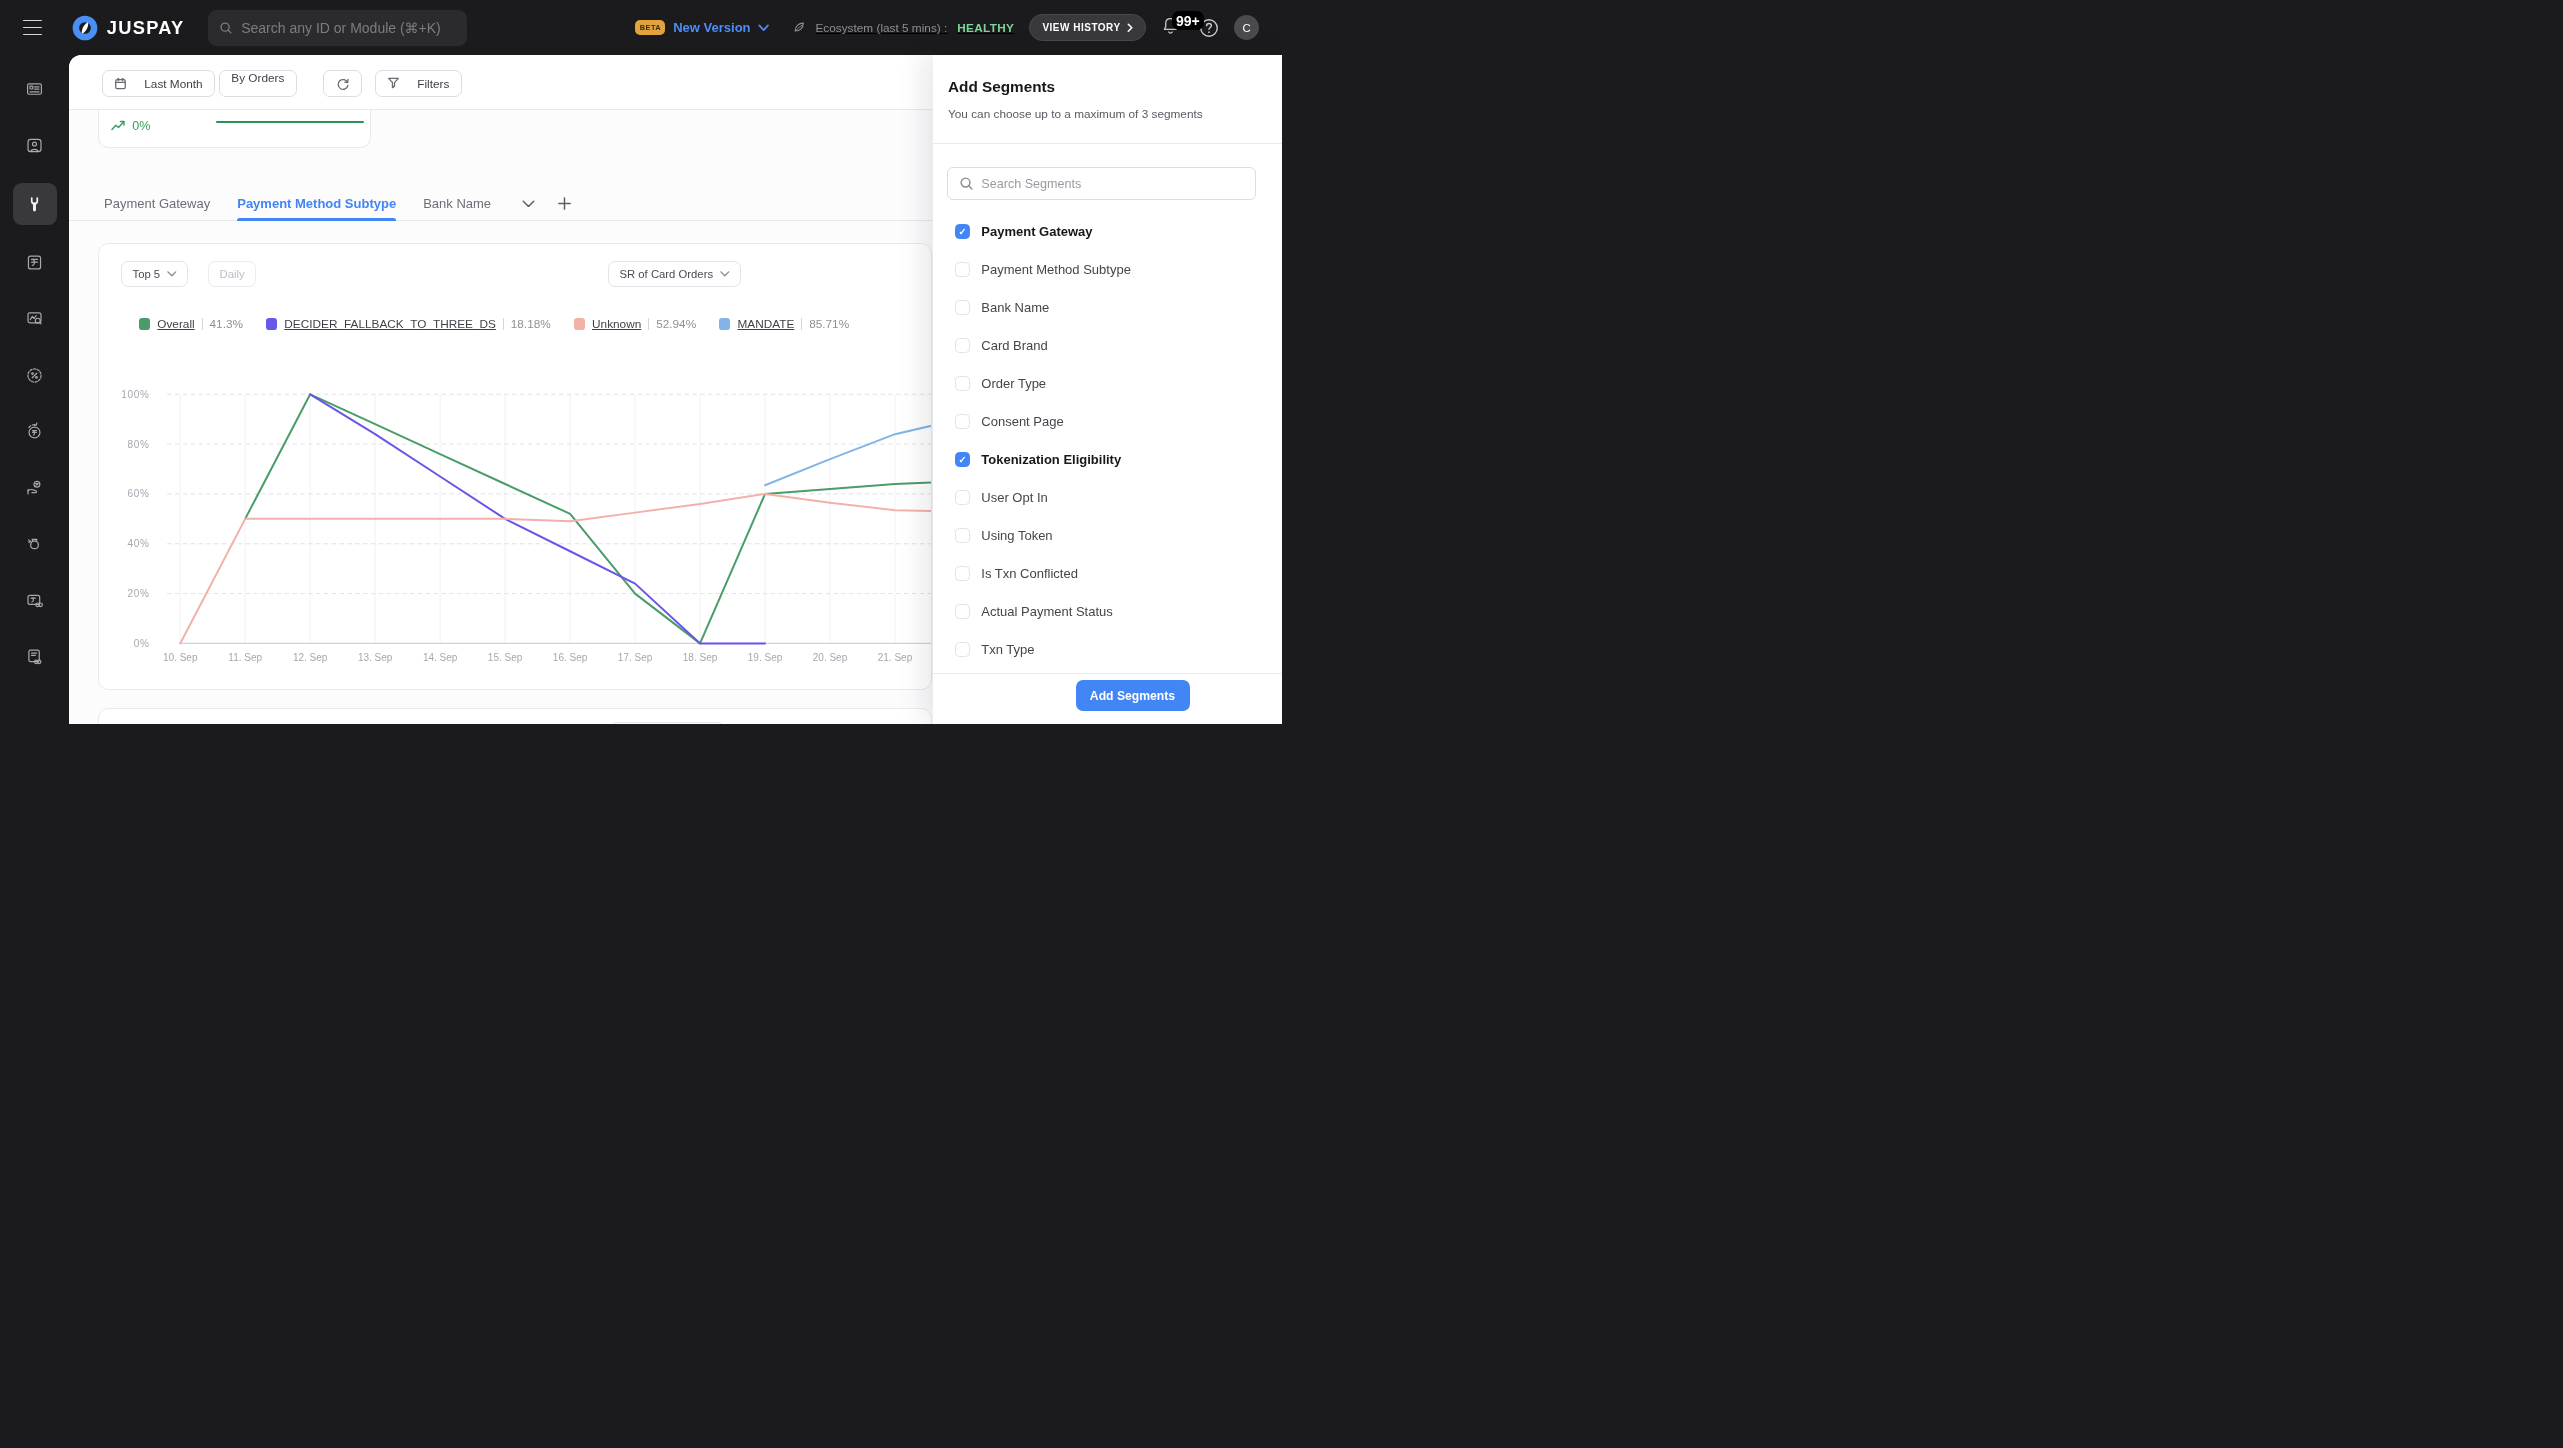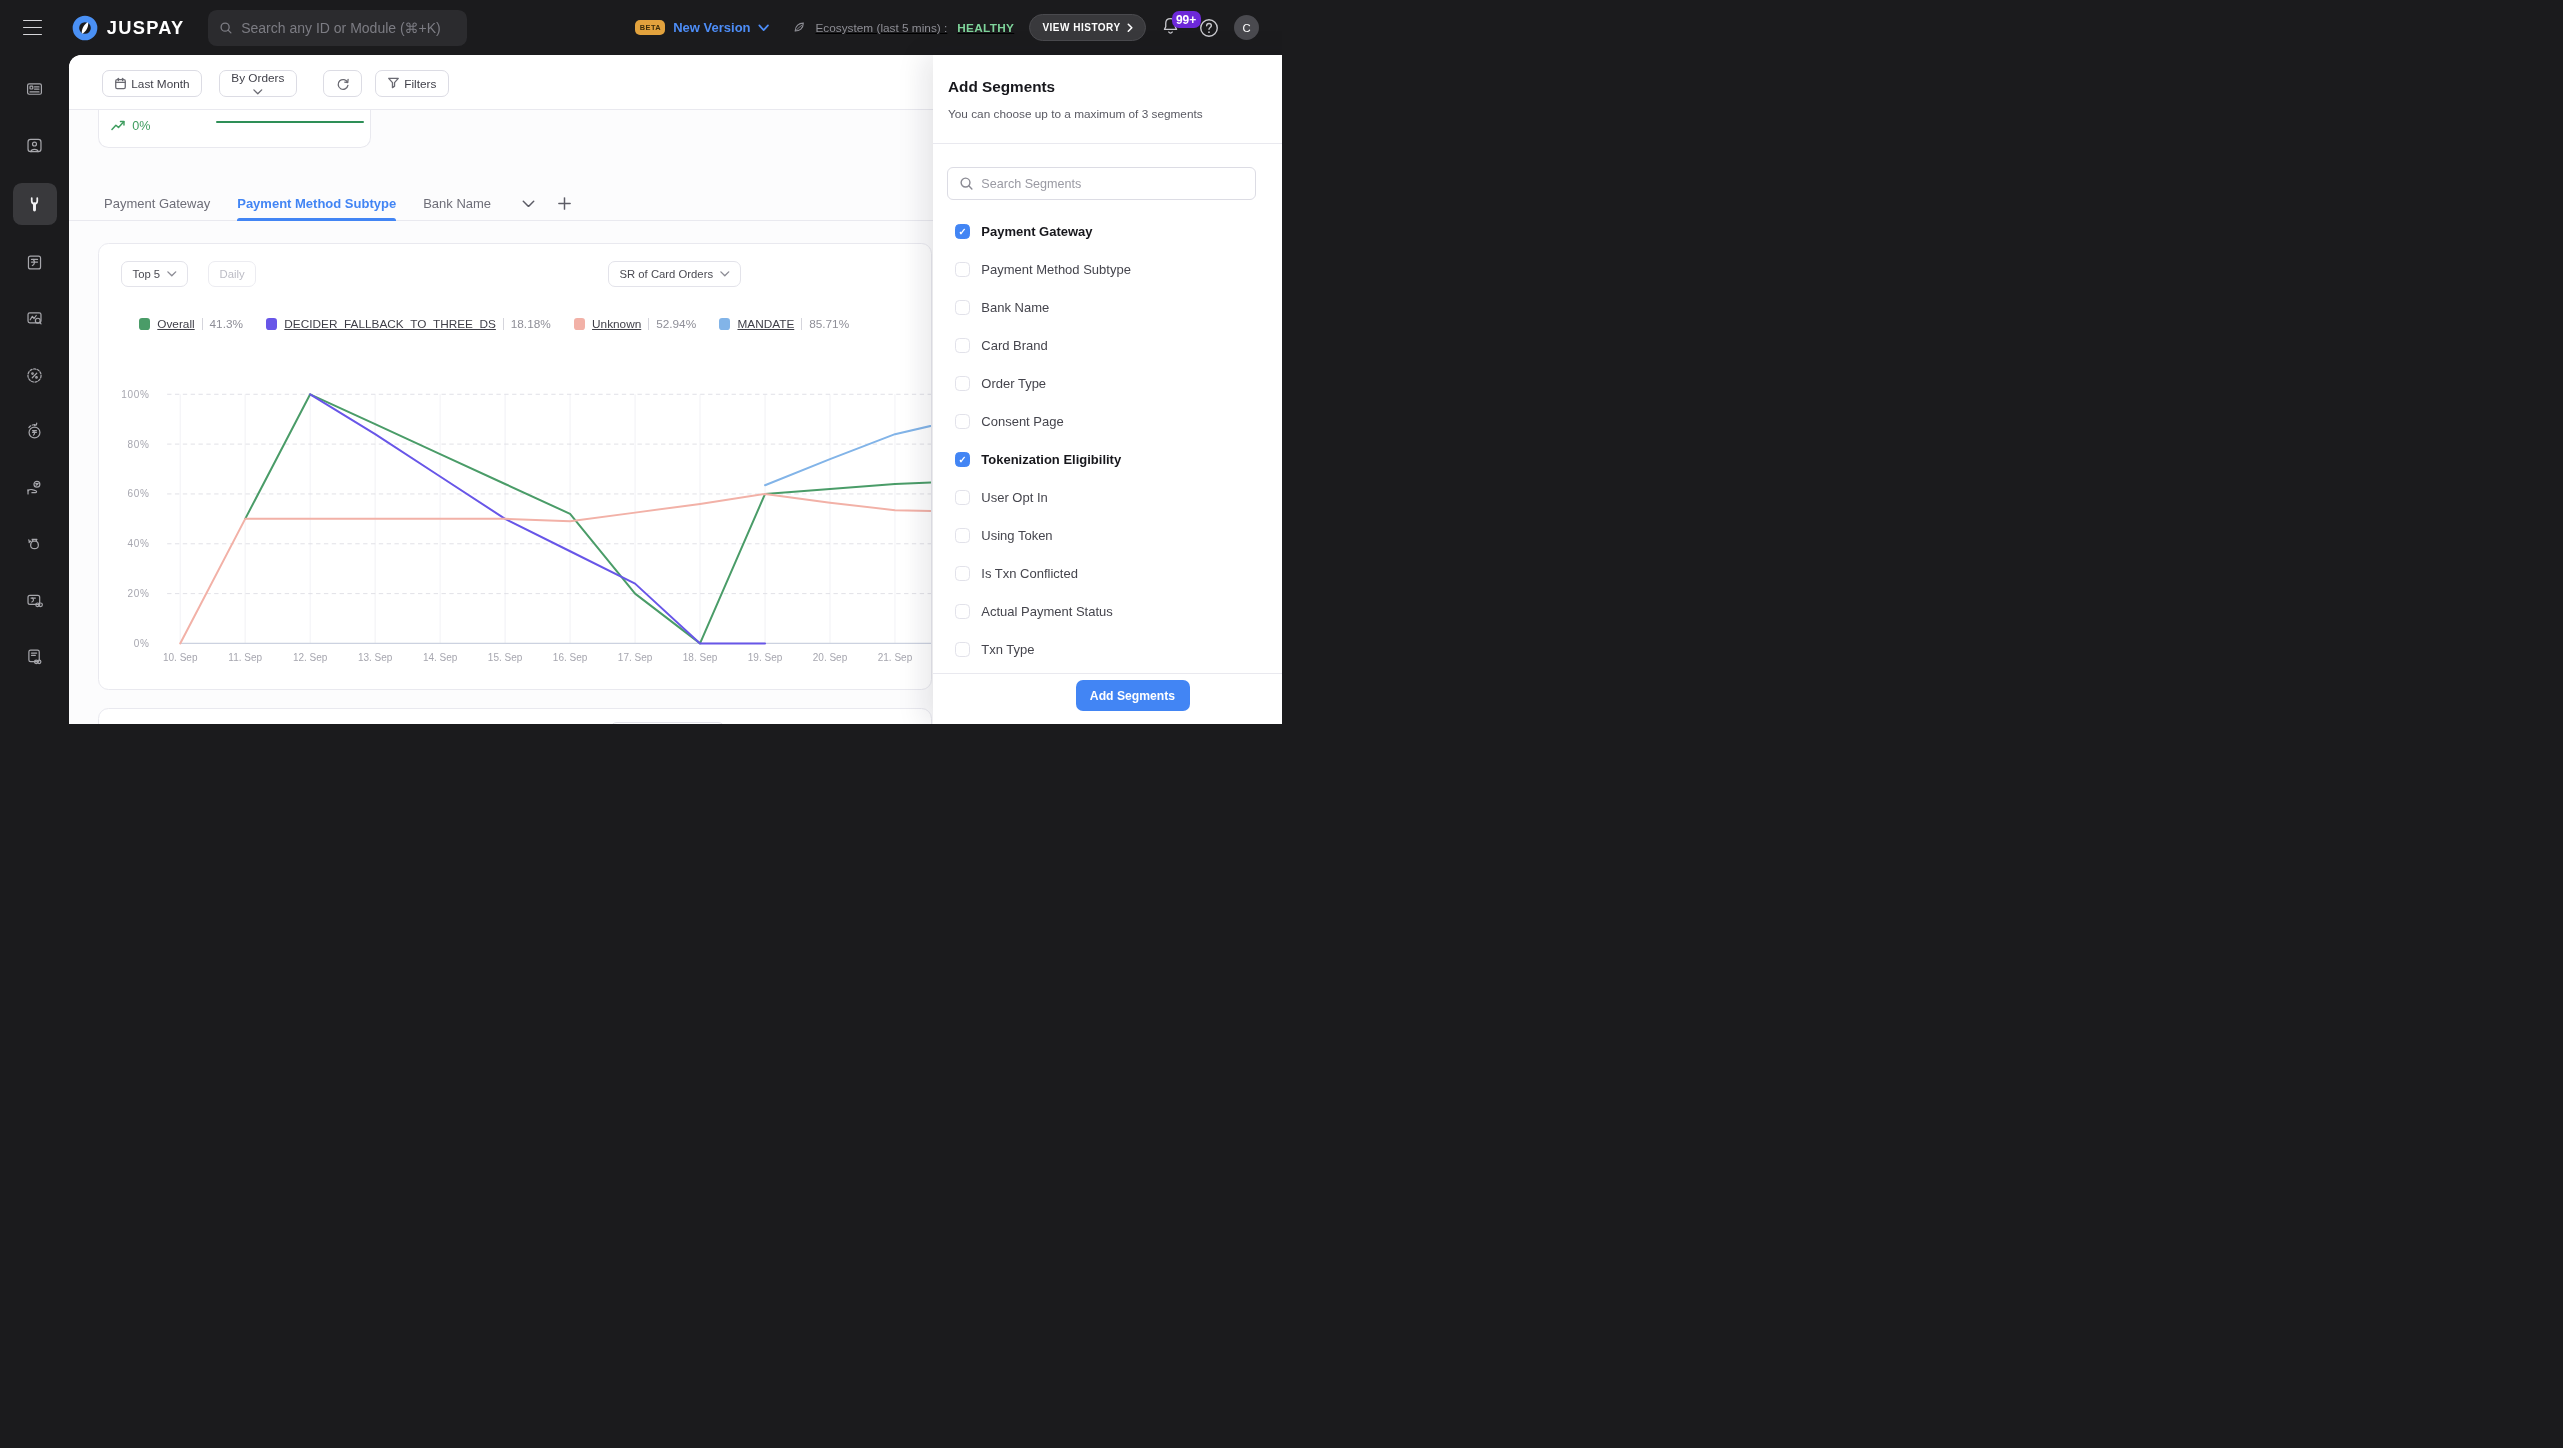--- a/index.html
+++ b/index.html
@@ -24,35 +24,35 @@
 
   .header-right { position:absolute; right:23px; top:0; height:55px; display:flex; align-items:center; gap:15px; }
   .nv-group { display:flex; align-items:center; gap:7.8px; cursor:pointer; }
   .beta-badge { background:#e2a23d; color:#3b2c0a; font-size:7.4px; font-weight:bold; padding:2.6px 4.4px; border-radius:5px; letter-spacing:0.4px; }
   .nv-label { color:#4d8df7; font-size:13px; font-weight:bold; }
   .eco-group { display:flex; align-items:center; gap:10px; margin-left:8.7px;text-decoration:underline; }
   .eco-label { color:#8e8e95; font-size:11.8px; }
   .eco-status { color:#7ed49a; font-size:11.8px; font-weight:bold; letter-spacing:0.3px; }
   .view-history { display:flex; align-items:center; gap:6.1px; background:#39393c; border:0.9px solid #4a4a4e; border-radius:15px; height:27px; padding:0 12.2px; color:#fff; font-size:10px; font-weight:bold; letter-spacing:0.5px; cursor:pointer; }
   .bell-wrap { position:relative; width:23px; height:26px; cursor:pointer; }
-  .notif-badge { position:absolute; top:-3.5px; left:10.5px; background:#6d28d9; color:#fff; font-size:12px; font-weight:bold; border-radius:7px; padding:1.7px 4.4px; }
+  .notif-badge { position:absolute; top:-3.5px; left:10.5px; background:#000000; color:#fff; font-size:14px; font-weight:bold; border-radius:7px; padding:1.7px 4.4px; }
   .help-btn { cursor:pointer; }
   .avatar { width:25px; height:25px; border-radius:50%; background:#4a4a4f; color:#fff; font-size:11.3px; display:flex; align-items:center; justify-content:center; cursor:pointer; }
 
   
   .sidebar { position:absolute; left:0; top:55px; width:69px; bottom:0; display:flex; flex-direction:column; align-items:center; padding-top:15.7px; gap:18.3px; }
   .side-item { width:38px; height:38px; display:flex; align-items:center; justify-content:center; border-radius:8.7px; cursor:pointer; }
   .side-item.active { width:44px; height:42px; background:#39393c; }
   .side-item svg { stroke:#a7a7ac; fill:none; stroke-width:1.4; stroke-linecap:round; stroke-linejoin:round; }
   .side-item.active svg { stroke:#f2f2f4; stroke-width:2; }
 
   
   .main { position:absolute; left:69px; top:55px; right:0; bottom:0; background:#fcfcfd; border-top-left-radius:12.2px; overflow:hidden; }
   .filter-bar { position:absolute; left:0; top:0; width:100%; height:55px; background:#fff; border-bottom:0.9px solid #e9e9ef; border-top-left-radius:12.2px; }
-  .tbtn { position:absolute; top:15px; height:27px; display:flex; align-items:center; gap:4px; background:#fff; border:0.9px solid #dcdce4; border-radius:7px; padding:0 11.3px; font-size:11.8px; color:#3f3f48; cursor:pointer; }
+  .tbtn { position:absolute; top:15px; height:27px; display:flex; align-items:center; gap:17px; background:#fff; border:0.9px solid #dcdce4; border-radius:7px; padding:0 11.3px; font-size:11.8px; color:#3f3f48; cursor:pointer; }
   .tbtn svg { stroke:#6a6a72; fill:none; stroke-width:1.5; stroke-linecap:round; stroke-linejoin:round; }
 
   .stat-card { position:absolute; left:29px; top:55px; width:273px; height:38px; background:#fff; border:0.9px solid #e9e9ef; border-top:none; border-radius:0 0 10.5px 10.5px; }
   .stat-val { position:absolute; left:12.2px; top:8.7px; display:flex; align-items:center; gap:6.1px; color:#3f9d5f; font-size:12.6px; }
   .sparkline { position:absolute; left:117px; top:10.5px; width:148px; height:2.6px; border-radius:1.7px; background:#2e8f57; }
 
   .tabs-row { position:absolute; left:0; top:132px; width:100%; height:34px; border-bottom:0.9px solid #e9e9ef; display:flex; align-items:center; padding-left:35px; }
   .tabs { display:flex; align-items:flex-start; gap:27px; height:100%; }
   .tab { position:relative; height:100%; display:flex; align-items:center; font-size:13px; color:#6e6e78; cursor:pointer; white-space:nowrap; }
   .tab.active { color:#4285f4; font-weight:bold; }

